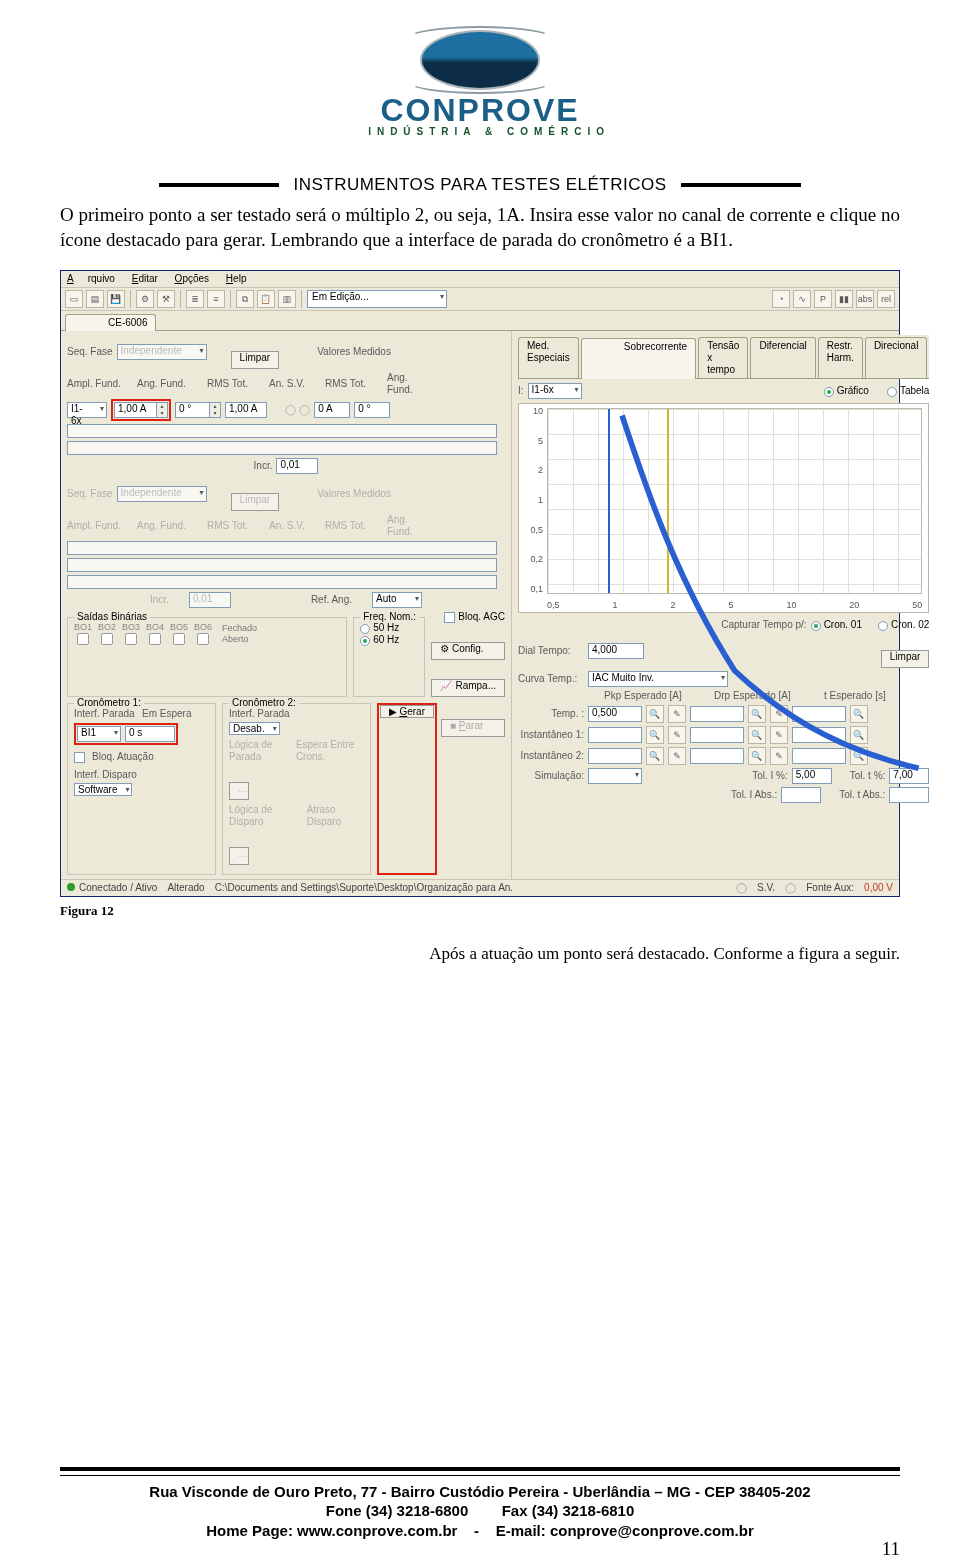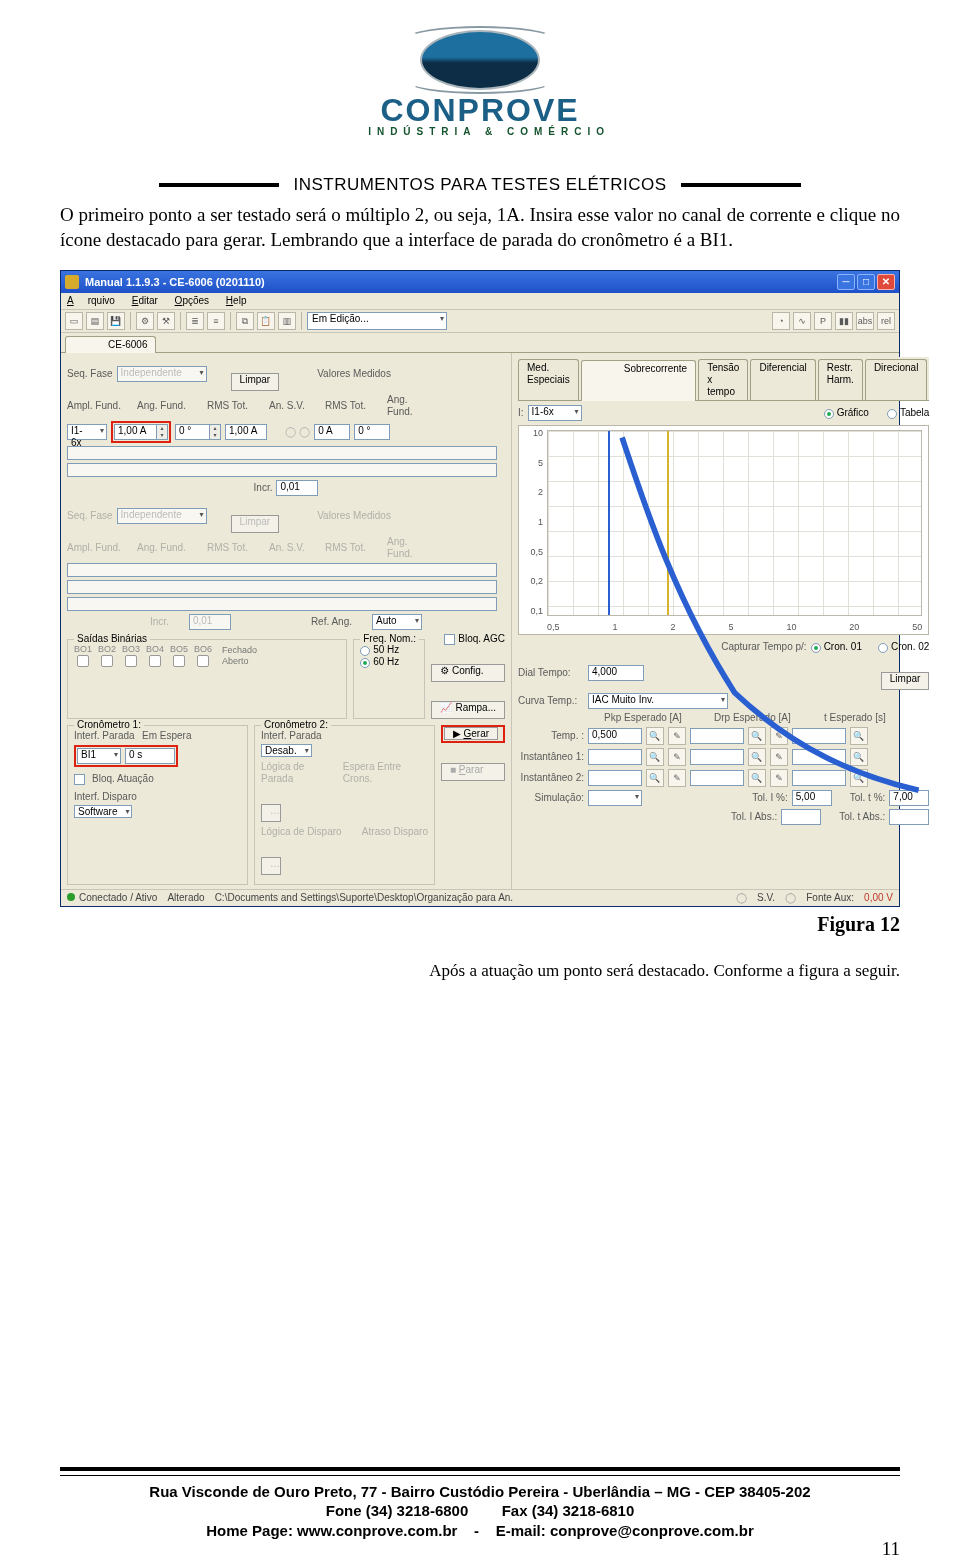--- a/index.html
+++ b/index.html
@@ -84,23 +84,23 @@
     text-align: justify;
     margin-top: 2px;
   }
   .body-text2 {
     font-size: 17px;
     line-height: 1.3;
     text-align: right;
     margin-top: 24px;
   }
   .figure-caption {
-    font-size: 20px;
+    font-size: 13px;
     font-weight: 700;
-    text-align: right;
+    text-align: left;
     margin-top: 6px;
   }
 
   
   .screenshot {
     margin-top: 18px;
     width: 840px;
     border: 1px solid #0a2a6c;
     font-family: Tahoma, Arial, sans-serif;
     font-size: 10px;
@@ -280,29 +280,20 @@
   <div class="header-line-row">
     <div class="ruler"></div>
     <div class="sub-header">INSTRUMENTOS PARA TESTES ELÉTRICOS</div>
     <div class="ruler"></div>
   </div>
 
   <div class="body-text">O primeiro ponto a ser testado será o múltiplo 2, ou seja, 1A. Insira esse valor no canal de corrente e clique no ícone destacado para gerar. Lembrando que a interface de parada do cronômetro é a BI1.</div>
 
   <div class="screenshot">
 
-    <div class="title-bar">
-      <span class="icon"></span>
-      <span>Manual 1.1.9.3 - CE-6006 (0201110)</span>
-      <div class="right-btns">
-        <span class="win-btn">─</span>
-        <span class="win-btn">□</span>
-        <span class="win-btn close">✕</span>
-      </div>
-    </div>
 
     <div class="menu-bar">
       <span><u>A</u><span></span>rquivo</span>
       <span><u>E</u>ditar</span>
       <span><u>O</u>pções</span>
       <span><u>H</u>elp</span>
     </div>
 
     <div class="toolbar">
       <span class="tb-btn">▭</span>
@@ -512,21 +503,21 @@
             <div class="row" style="margin-top:4px">
               <span class="lbl disabled">Lógica de Disparo</span>
               <span style="flex:1"></span>
               <span class="lbl disabled">Atraso Disparo</span>
             </div>
             <div class="row">
                 <span class="btn" style="width:20px;color:#bbb">…</span>
               </div>
           </div>
 
-          <div style="display:flex;flex-direction:column;gap:4px;justify-content:flex-start;padding-top:6px">
+          <div style="display:flex;gap:4px;justify-content:flex-start;padding-top:6px">
             <span class="red-box">
               <span class="btn" style="width:64px;text-align:left">▶ <u>G</u>erar</span>
             </span>
             <span class="btn" style="width:64px;text-align:left;color:#aaa">■ <u>P</u>arar</span>
           </div>
         </div>
       </div>
 
       <div class="right-pane">
         <div class="tab-strip" style="border-bottom:1px solid #a0a084;">

